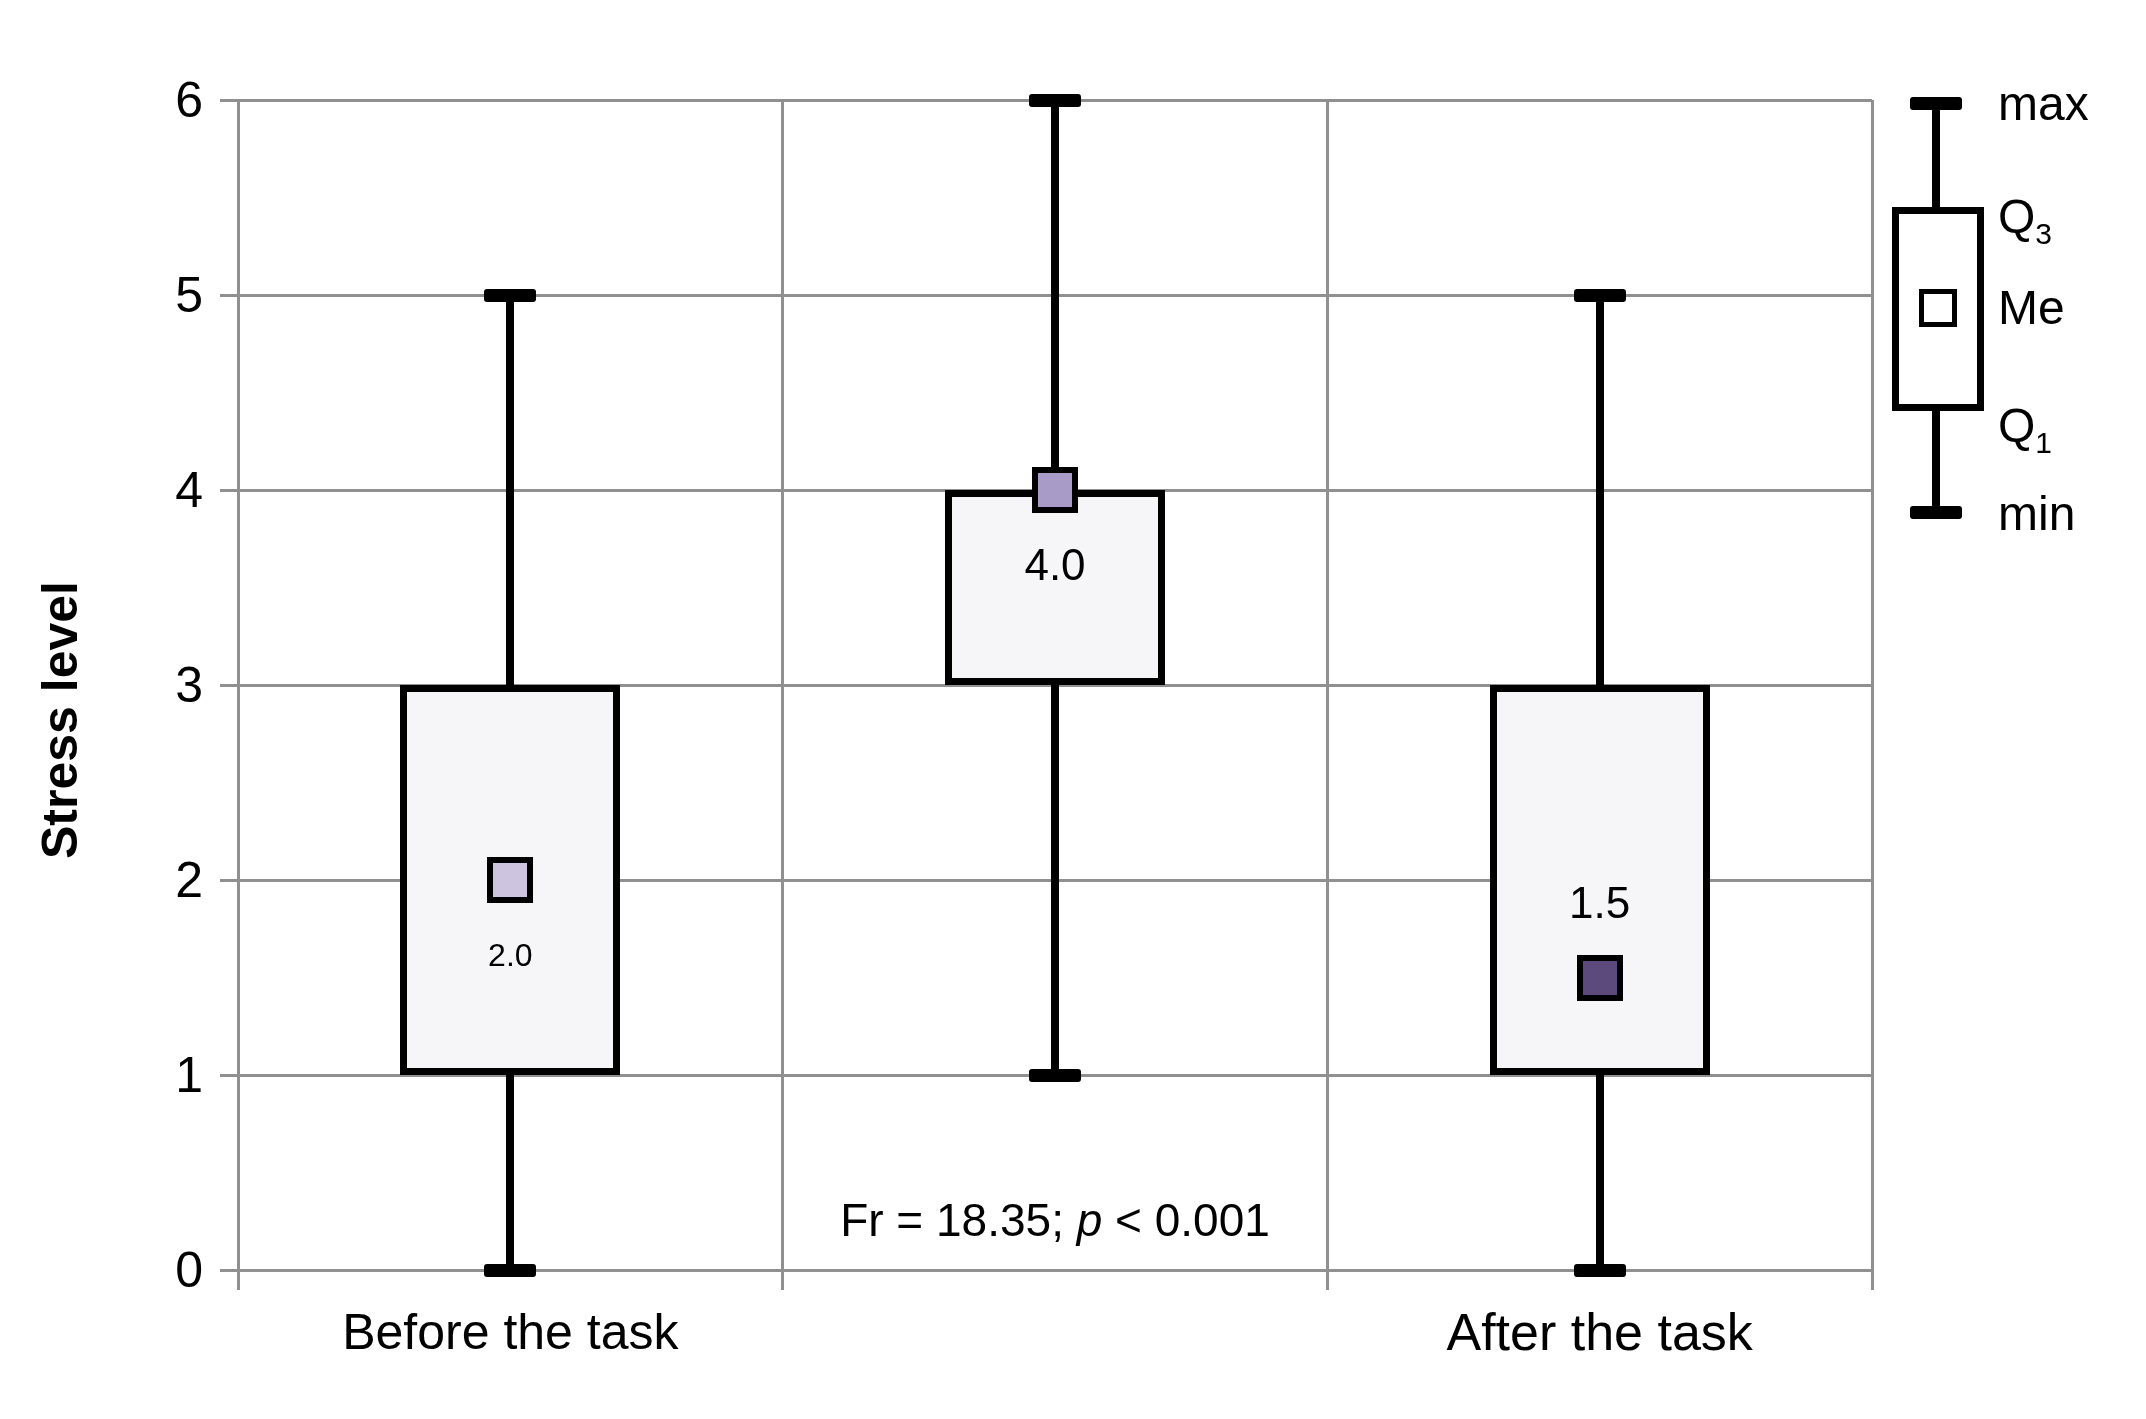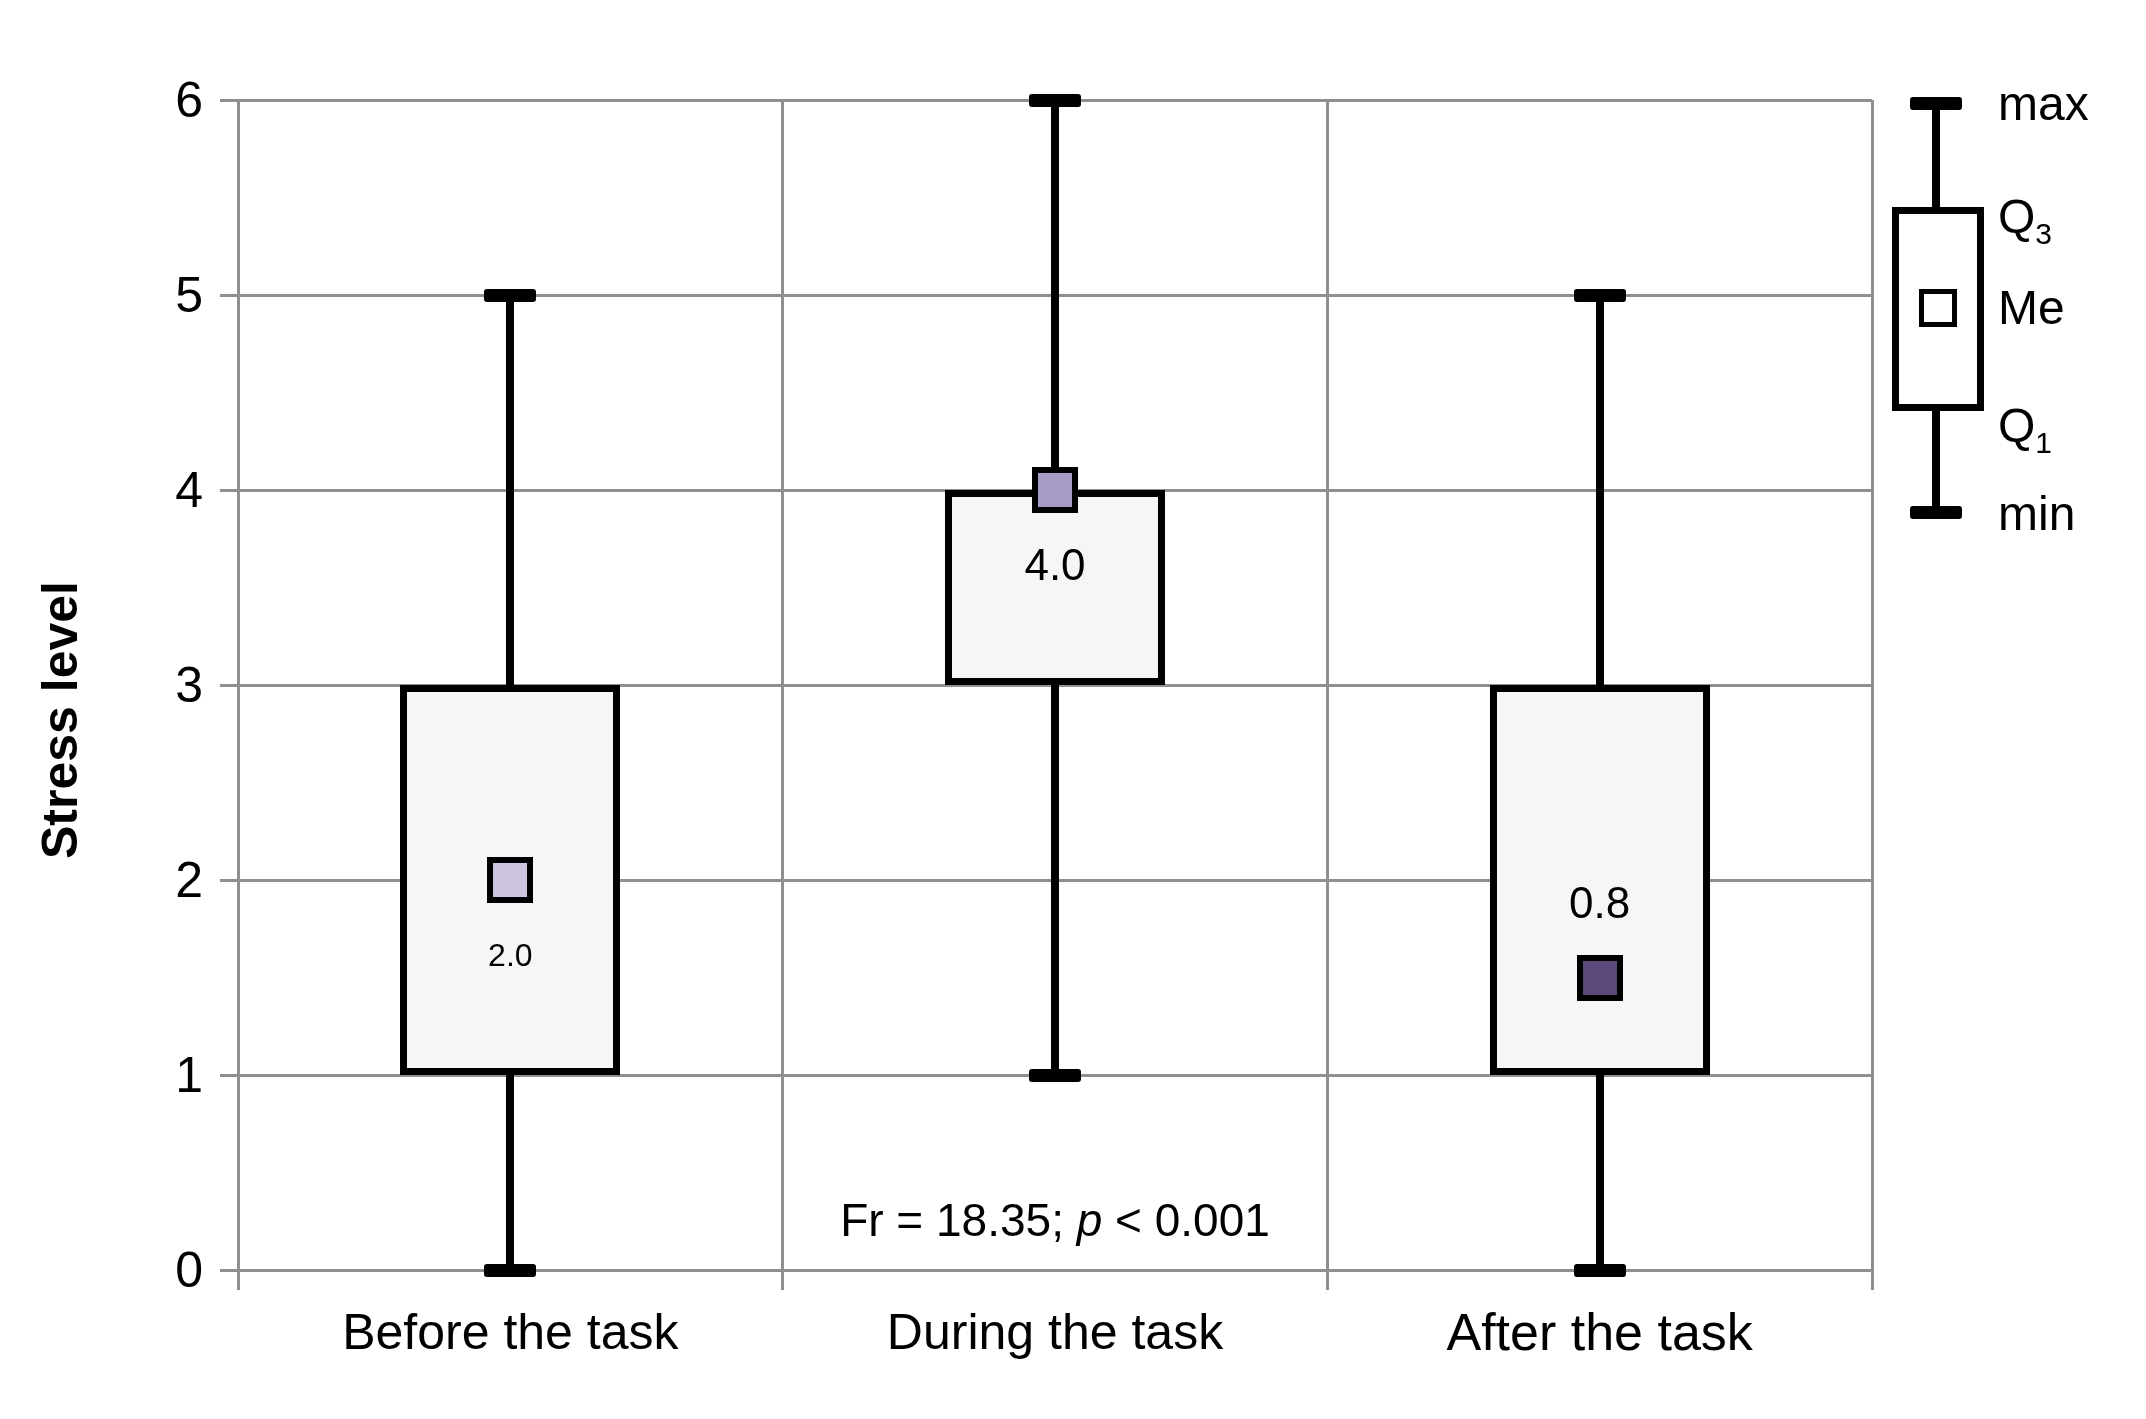--- a/index.html
+++ b/index.html
@@ -90,22 +90,21 @@
     <div style="left: 487.333px; top: 857px; width: 46px; height: 46px; box-sizing: border-box; border: 6px solid rgb(0, 0, 0); background: rgb(205, 196, 224); position: absolute;"></div>
     <div style="left: 430.333px; top: 932px; width: 160px; height: 46px; text-align: center; font-size: 32px; line-height: 46px; color: rgb(0, 0, 0); position: absolute;">2.0</div>
     <div style="left: 250.333px; top: 1305px; width: 520px; text-align: center; font-size: 50px; line-height: 54px; color: rgb(0, 0, 0); white-space: nowrap; position: absolute;">Before the task</div>
     <div style="left: 945px; top: 490px; width: 220px; height: 195px; box-sizing: border-box; border: 7px solid rgb(0, 0, 0); background: rgb(246, 245, 247); position: absolute;"></div>
     <div style="left: 1051px; top: 100px; width: 8px; height: 390px; background: rgb(0, 0, 0); position: absolute;"></div>
     <div style="left: 1051px; top: 685px; width: 8px; height: 390px; background: rgb(0, 0, 0); position: absolute;"></div>
     <div style="left: 1029px; top: 94px; width: 52px; height: 13px; background: rgb(0, 0, 0); border-radius: 3px; position: absolute;"></div>
     <div style="left: 1029px; top: 1069px; width: 52px; height: 13px; background: rgb(0, 0, 0); border-radius: 3px; position: absolute;"></div>
     <div style="left: 1032px; top: 467px; width: 46px; height: 46px; box-sizing: border-box; border: 6px solid rgb(0, 0, 0); background: rgb(169, 155, 200); position: absolute;"></div>
     <div style="left: 975px; top: 542px; width: 160px; height: 46px; text-align: center; font-size: 44px; line-height: 46px; color: rgb(0, 0, 0); position: absolute;">4.0</div>
-    <div style="left: 795px; top: 1305px; width: 520px; text-align: center; font-size: 50px; line-height: 54px; color: rgb(0, 0, 0); white-space: nowrap; position: absolute;">During the task</div>
     <div style="left: 1489.67px; top: 685px; width: 220px; height: 390px; box-sizing: border-box; border: 7px solid rgb(0, 0, 0); background: rgb(246, 245, 247); position: absolute;"></div>
     <div style="left: 1595.67px; top: 295px; width: 8px; height: 390px; background: rgb(0, 0, 0); position: absolute;"></div>
     <div style="left: 1595.67px; top: 1075px; width: 8px; height: 195px; background: rgb(0, 0, 0); position: absolute;"></div>
     <div style="left: 1573.67px; top: 289px; width: 52px; height: 13px; background: rgb(0, 0, 0); border-radius: 3px; position: absolute;"></div>
     <div style="left: 1573.67px; top: 1264px; width: 52px; height: 13px; background: rgb(0, 0, 0); border-radius: 3px; position: absolute;"></div>
     <div style="left: 1576.67px; top: 954.5px; width: 46px; height: 46px; box-sizing: border-box; border: 6px solid rgb(0, 0, 0); background: rgb(93, 74, 124); position: absolute;"></div>
-    <div style="left: 1519.67px; top: 879.5px; width: 160px; height: 46px; text-align: center; font-size: 44px; line-height: 46px; color: rgb(0, 0, 0); position: absolute;">0.8</div>
+    <div style="left: 1519.67px; top: 879.5px; width: 160px; height: 46px; text-align: center; font-size: 44px; line-height: 46px; color: rgb(0, 0, 0); position: absolute;">1.5</div>
     <div style="left: 1339.67px; top: 1305px; width: 520px; text-align: center; font-size: 52px; line-height: 54px; color: rgb(0, 0, 0); white-space: nowrap; position: absolute;">After the task</div>
   </div>
 
 </body></html>

